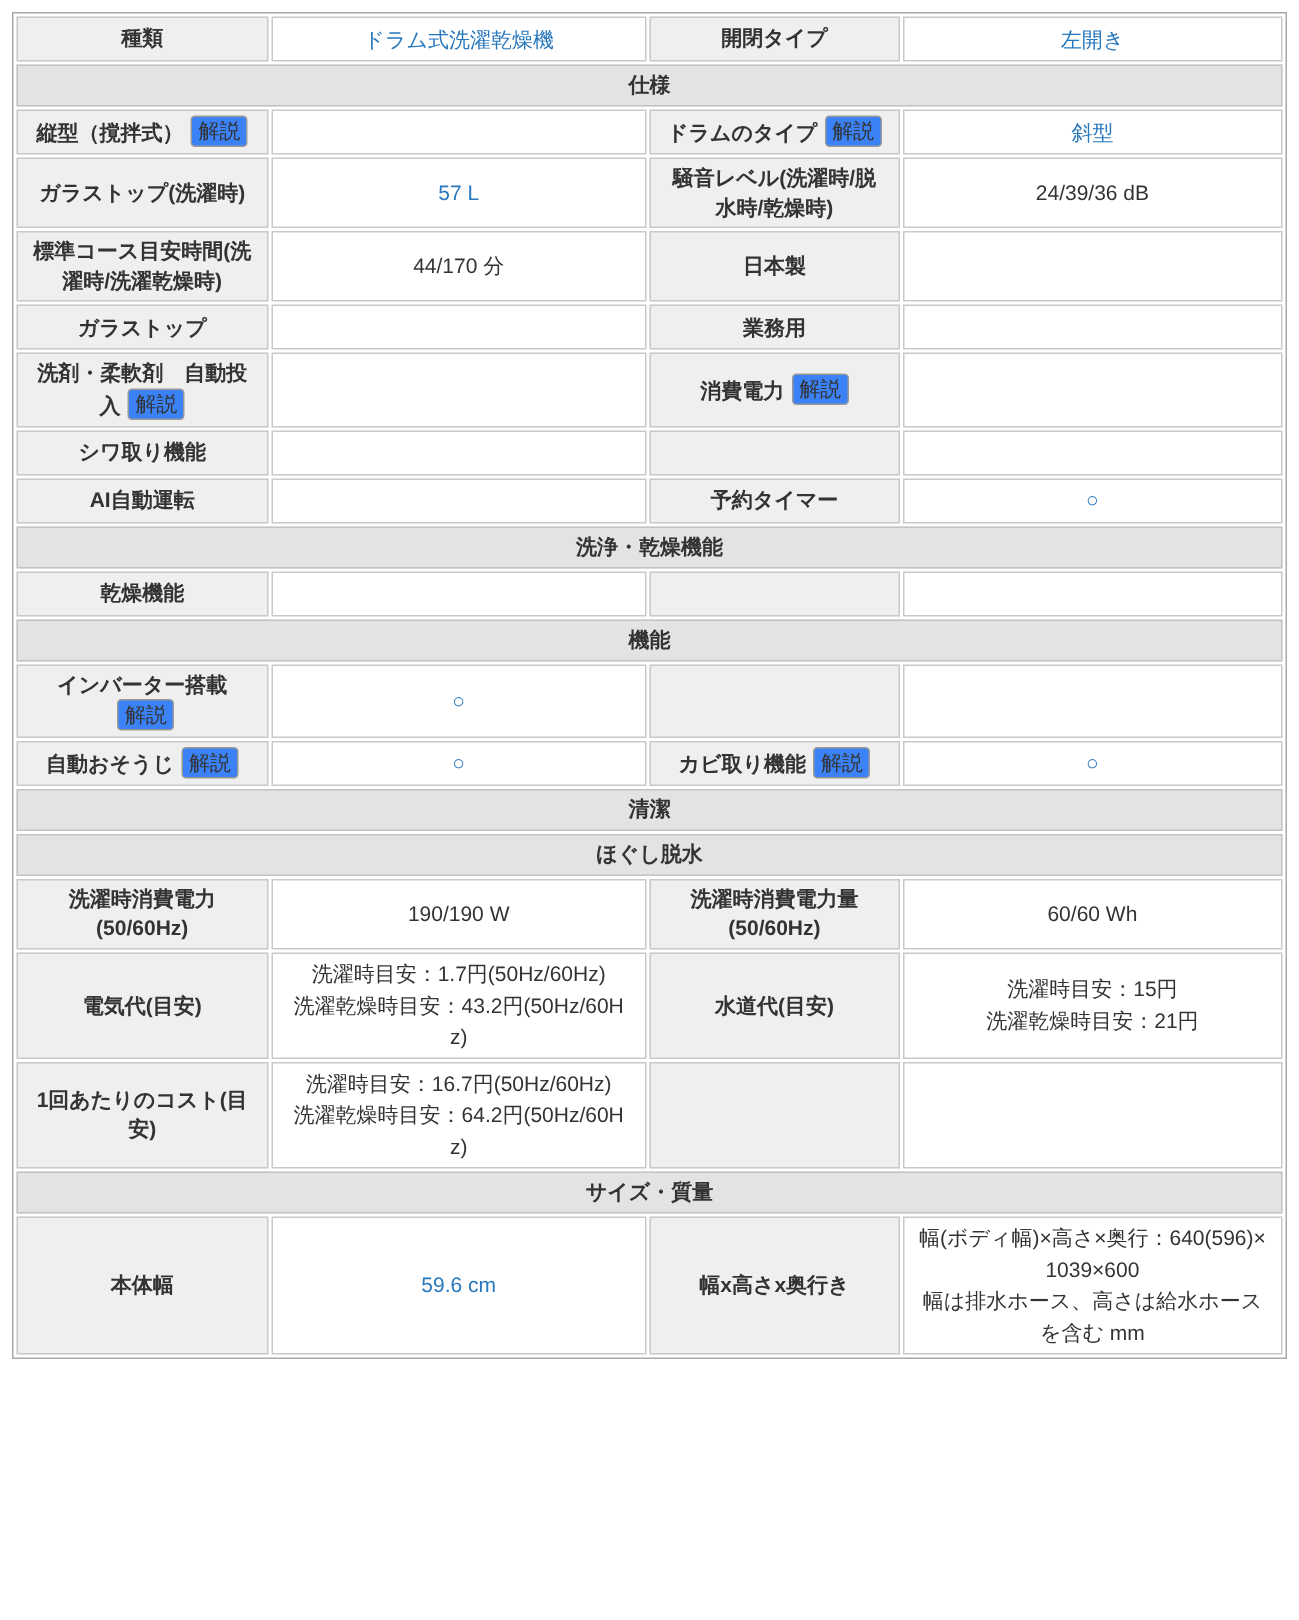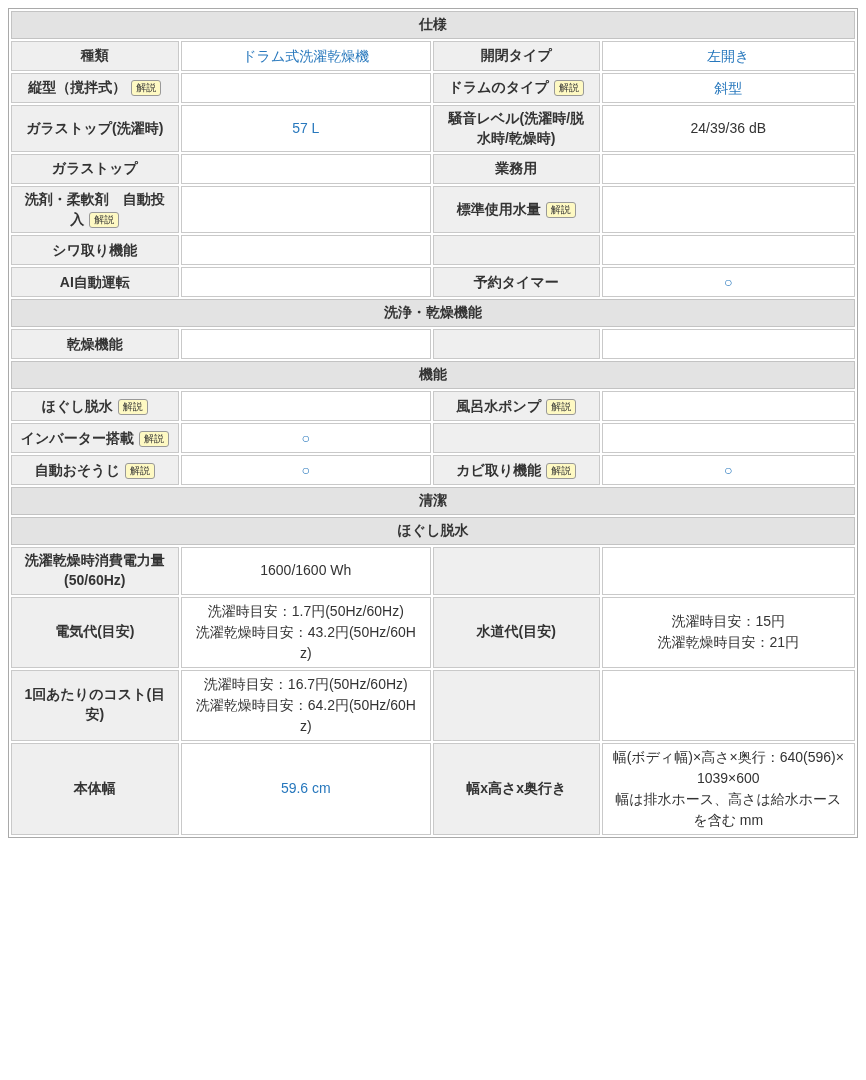--- a/index.html
+++ b/index.html
@@ -62,23 +62,23 @@
     vertical-align: middle;
     padding: 3px 10px;
     line-height: 1.5;
     height: 22px;
     word-break: break-all;
   }
   .kaisetsu {
     display: inline-block;
     border: 1px solid #999999;
     border-radius: 3px;
-    background: #fef9c3;
-    color: #333333;
-    font-size: 10px;
+    background: #3b82f6;
+    color: #333333;
+    font-size: 14px;
     font-weight: normal;
     line-height: 1.2;
     padding: 1px 4px;
     margin-left: 5px;
     vertical-align: 1px;
     cursor: pointer;
     white-space: nowrap;
   }
   a.speclink {
     color: #2878bd;
@@ -96,50 +96,56 @@
   <div class="wrap">
     <table class="spec">
       <colgroup>
         <col class="c-label1">
         <col class="c-value1">
         <col class="c-label2">
         <col class="c-value2">
       </colgroup>
       <tbody>
           <tr>
-            <th colspan="4" class="section">仕様</th>
-          </tr>
-          <tr>
             <th class="label"><span>種類</span></th>
             <td class="value"><a href="#" class="speclink">ドラム式洗濯乾燥機</a></td>
             <th class="label"><span>開閉タイプ</span></th>
             <td class="value"><a href="#" class="speclink">左開き</a></td>
           </tr>
           <tr>
+            <th colspan="4" class="section">仕様</th>
+          </tr>
+          <tr>
             <th class="label"><span>縦型（撹拌式）</span><span class="kaisetsu">解説</span></th>
             <td class="value"></td>
             <th class="label"><span>ドラムのタイプ</span><span class="kaisetsu">解説</span></th>
             <td class="value"><a href="#" class="speclink">斜型</a></td>
           </tr>
           <tr>
             <th class="label"><span>ガラストップ(洗濯時)</span></th>
             <td class="value"><a href="#" class="speclink">57 L</a></td>
             <th class="label"><span>騒音レベル(洗濯時/脱水時/乾燥時)</span></th>
             <td class="value"><span>24/39/36 dB</span></td>
           </tr>
           <tr>
+            <th class="label"><span>標準コース目安時間(洗濯時/洗濯乾燥時)</span></th>
+            <td class="value"><span>44/170 分</span></td>
+            <th class="label"><span>日本製</span></th>
+            <td class="value"></td>
+          </tr>
+          <tr>
             <th class="label"><span>ガラストップ</span></th>
             <td class="value"></td>
             <th class="label"><span>業務用</span></th>
             <td class="value"></td>
           </tr>
           <tr>
             <th class="label"><span>洗剤・柔軟剤　自動投入</span><span class="kaisetsu">解説</span></th>
             <td class="value"></td>
-            <th class="label"><span>標準使用水量</span><span class="kaisetsu">解説</span></th>
+            <th class="label"><span>消費電力</span><span class="kaisetsu">解説</span></th>
             <td class="value"></td>
           </tr>
           <tr>
             <th class="label"><span>シワ取り機能</span></th>
             <td class="value"></td>
             <th class="label"></th>
             <td class="value"></td>
           </tr>
           <tr>
             <th class="label"><span>AI自動運転</span></th>
@@ -153,62 +159,59 @@
           <tr>
             <th class="label"><span>乾燥機能</span></th>
             <td class="value"></td>
             <th class="label"></th>
             <td class="value"></td>
           </tr>
           <tr>
             <th colspan="4" class="section">機能</th>
           </tr>
           <tr>
-            <th class="label"><span>ほぐし脱水</span><span class="kaisetsu">解説</span></th>
-            <td class="value"></td>
-            <th class="label"><span>風呂水ポンプ</span><span class="kaisetsu">解説</span></th>
-            <td class="value"></td>
-          </tr>
-          <tr>
             <th class="label"><span>インバーター搭載</span><span class="kaisetsu">解説</span></th>
             <td class="value"><span class="circle">○</span></td>
             <th class="label"></th>
             <td class="value"></td>
           </tr>
           <tr>
             <th class="label"><span>自動おそうじ</span><span class="kaisetsu">解説</span></th>
             <td class="value"><span class="circle">○</span></td>
             <th class="label"><span>カビ取り機能</span><span class="kaisetsu">解説</span></th>
             <td class="value"><span class="circle">○</span></td>
           </tr>
           <tr>
             <th colspan="4" class="section">清潔</th>
           </tr>
           <tr>
             <th colspan="4" class="section">ほぐし脱水</th>
           </tr>
           <tr>
-            <th class="label"><span>洗濯乾燥時消費電力量 (50/60Hz)</span></th>
-            <td class="value"><span>1600/1600 Wh</span></td>
-            <th class="label"></th>
-            <td class="value"></td>
+            <th class="label"><span>洗濯時消費電力 (50/60Hz)</span></th>
+            <td class="value"><span>190/190 W</span></td>
+            <th class="label"><span>洗濯時消費電力量 (50/60Hz)</span></th>
+            <td class="value"><span>60/60 Wh</span></td>
           </tr>
           <tr>
             <th class="label"><span>電気代(目安)</span></th>
             <td class="value"><span>洗濯時目安：1.7円(50Hz/60Hz)<br>洗濯乾燥時目安：43.2円(50Hz/60Hz)</span></td>
             <th class="label"><span>水道代(目安)</span></th>
             <td class="value"><span>洗濯時目安：15円<br>洗濯乾燥時目安：21円</span></td>
           </tr>
           <tr>
             <th class="label"><span>1回あたりのコスト(目安)</span></th>
             <td class="value"><span>洗濯時目安：16.7円(50Hz/60Hz)<br>洗濯乾燥時目安：64.2円(50Hz/60Hz)</span></td>
             <th class="label"></th>
             <td class="value"></td>
           </tr>
           <tr>
+            <th colspan="4" class="section">サイズ・質量</th>
+          </tr>
+          <tr>
             <th class="label"><span>本体幅</span></th>
             <td class="value"><a href="#" class="speclink">59.6 cm</a></td>
             <th class="label"><span>幅x高さx奥行き</span></th>
             <td class="value"><span>幅(ボディ幅)×高さ×奥行：640(596)×1039×600<br>幅は排水ホース、高さは給水ホースを含む mm</span></td>
           </tr>
         </tbody>
     </table>
   </div>
 
 </div>

